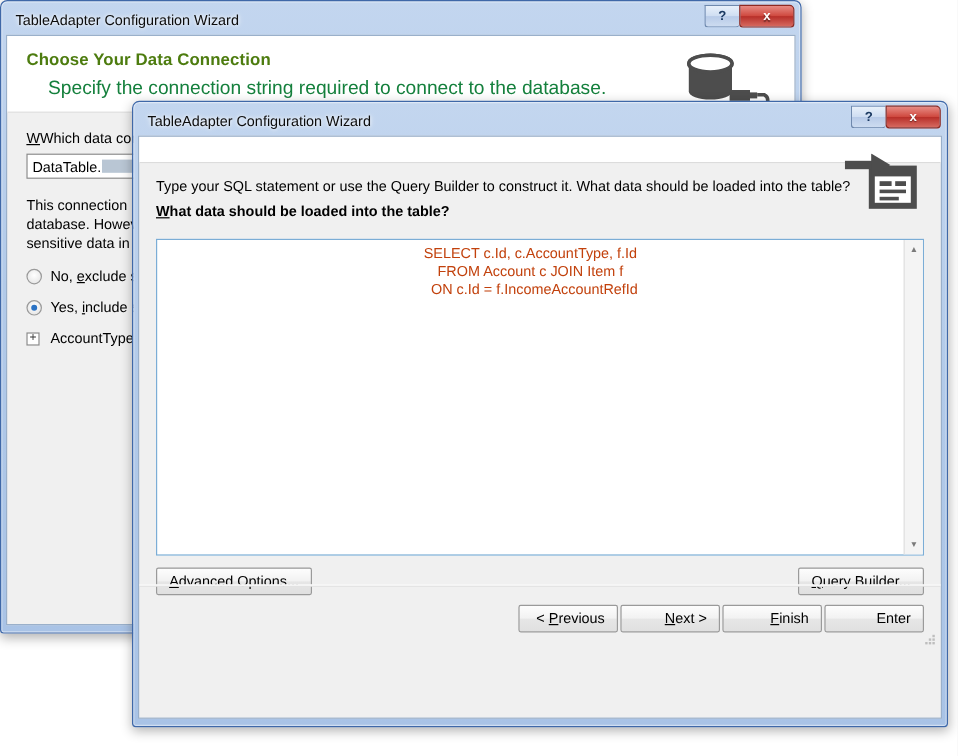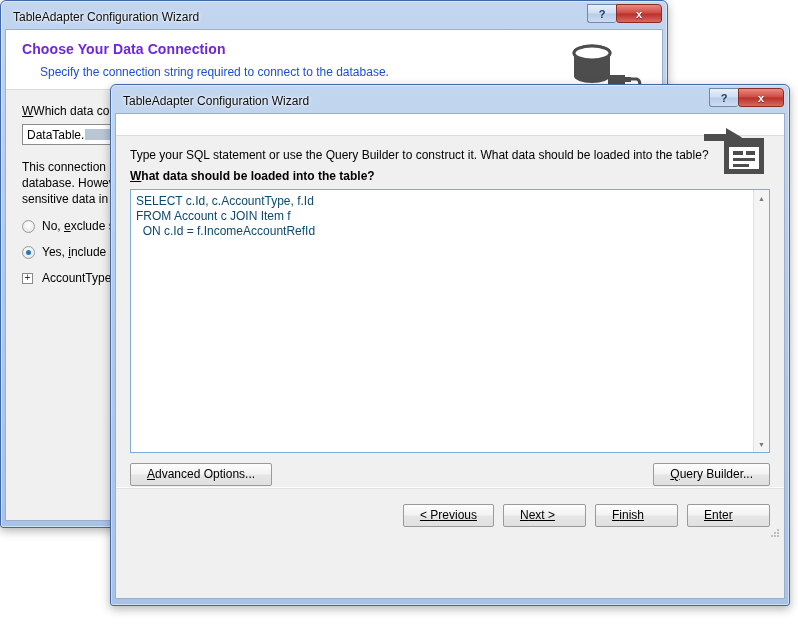--- a/index.html
+++ b/index.html
@@ -106,27 +106,27 @@
   .wiz-header {
     background: #ffffff;
     border-bottom: 1px solid #dcdcdc;
     position: relative;
     box-sizing: border-box;
     padding: 11px 16px 10px 16px;
   }
   .wiz-title {
     font-size: 14px;
     font-weight: bold;
-    color: #6d28d9;
+    color: #4d7c0f;
     margin: 0 0 8px 0;
     letter-spacing: 0.1px;
   }
   .wiz-sub {
-    font-size: 12px;
-    color: #1d4ed8;
+    font-size: 16px;
+    color: #15803d;
     margin: 0 0 0 18px;
   }
   .hdr-icon {
     position: absolute;
     right: 18px;
     top: 14px;
   }
 
   
   .bg-body {
@@ -218,45 +218,46 @@
     position: relative;
     height: calc(100% - 79px);
   }
   .fg-intro {
     font-size: 12px;
     margin: 0 0 7px 0;
   }
   .fg-qlabel {
     font-size: 12px;
     font-weight: bold;
-    margin: 0 0 6px 0;
+    margin: 0 0 16px 0;
   }
   .sql-wrap {
     position: relative;
     height: 264px;
     border: 1px solid #7badd6;
     background: #ffffff;
     box-sizing: border-box;
     display: flex;
   }
   .sql-text {
     flex: 1;
     margin: 0;
     padding: 4px 5px;
     font-family: "Liberation Sans", sans-serif;
     font-size: 12px;
     line-height: 15px;
-    color: #0c4a6e;
+    color: #c2410c;
     white-space: pre;
     overflow: hidden;
     background: transparent;
     border: none;
     outline: none;
     resize: none;
     box-sizing: border-box;
+    text-align: center;
   }
   .vscroll {
     width: 16px;
     background: #f4f4f4;
     border-left: 1px solid #e0e0e0;
     display: flex;
     flex-direction: column;
     justify-content: space-between;
     align-items: center;
     box-sizing: border-box;
@@ -276,50 +277,49 @@
   .aux-row {
     display: flex;
     justify-content: space-between;
     margin-top: 10px;
   }
 
   
   .btn {
     min-width: 75px;
     height: 23px;
-    padding: 0 16px;
+    padding: 0 10px;
     font-family: "Liberation Sans", sans-serif;
     font-size: 12px;
     color: #000000;
     background: linear-gradient(to bottom, #fdfdfd 0%, #f2f2f2 48%, #e6e6e6 52%, #e0e0e0 100%);
     border: 1px solid #9a9a9a;
     border-radius: 2px;
     box-sizing: border-box;
     cursor: default;
     line-height: 21px;
-    text-align: left;
+    text-align: right;
     white-space: nowrap;
   }
 
   .nav-sep {
     position: absolute;
     left: 0;
     right: 0;
     bottom: 52px;
     height: 1px;
     background: #e2e2e2;
     border-top: 1px solid #ffffff;
   }
   .nav-bar {
     position: absolute;
     right: 14px;
     bottom: 14px;
     display: flex;
-    gap: 9px;
-    text-decoration: underline;
+    gap: 2px;
   }
   .nav-bar .btn { min-width: 83px; }
 
   .grip {
     position: absolute;
     right: 3px;
     bottom: 2px;
     width: 12px;
     height: 12px;
     opacity: 0.5;

